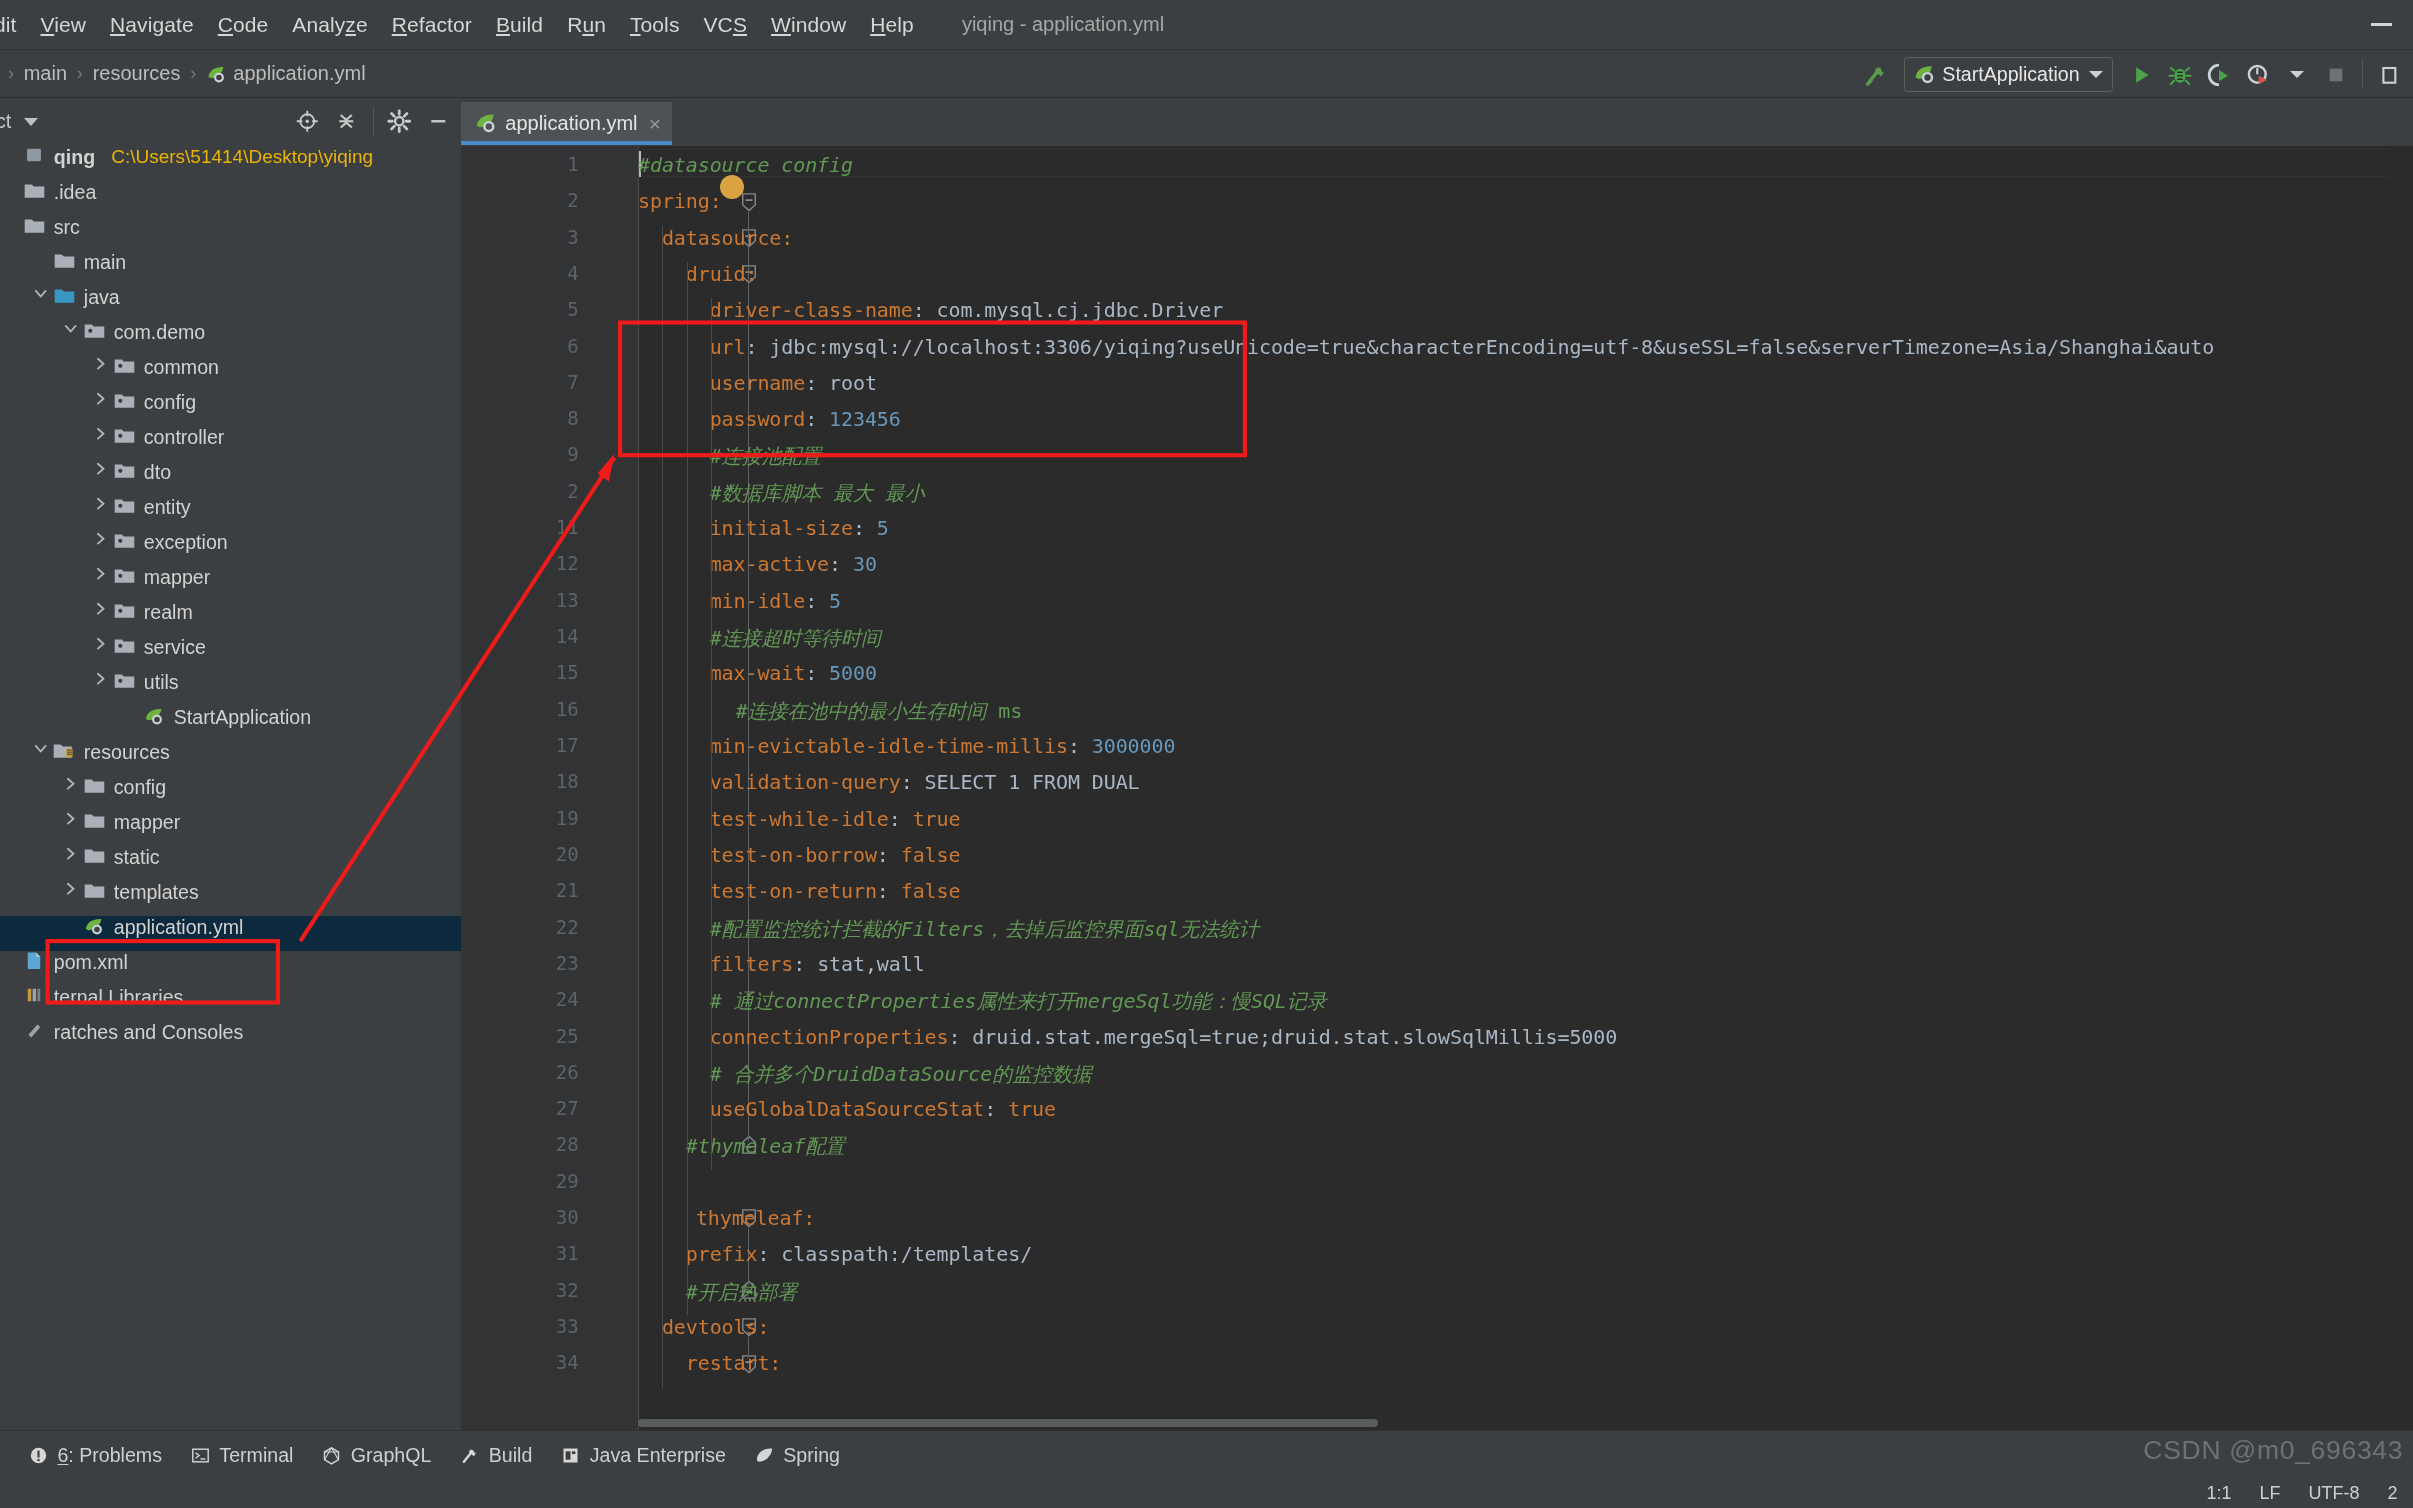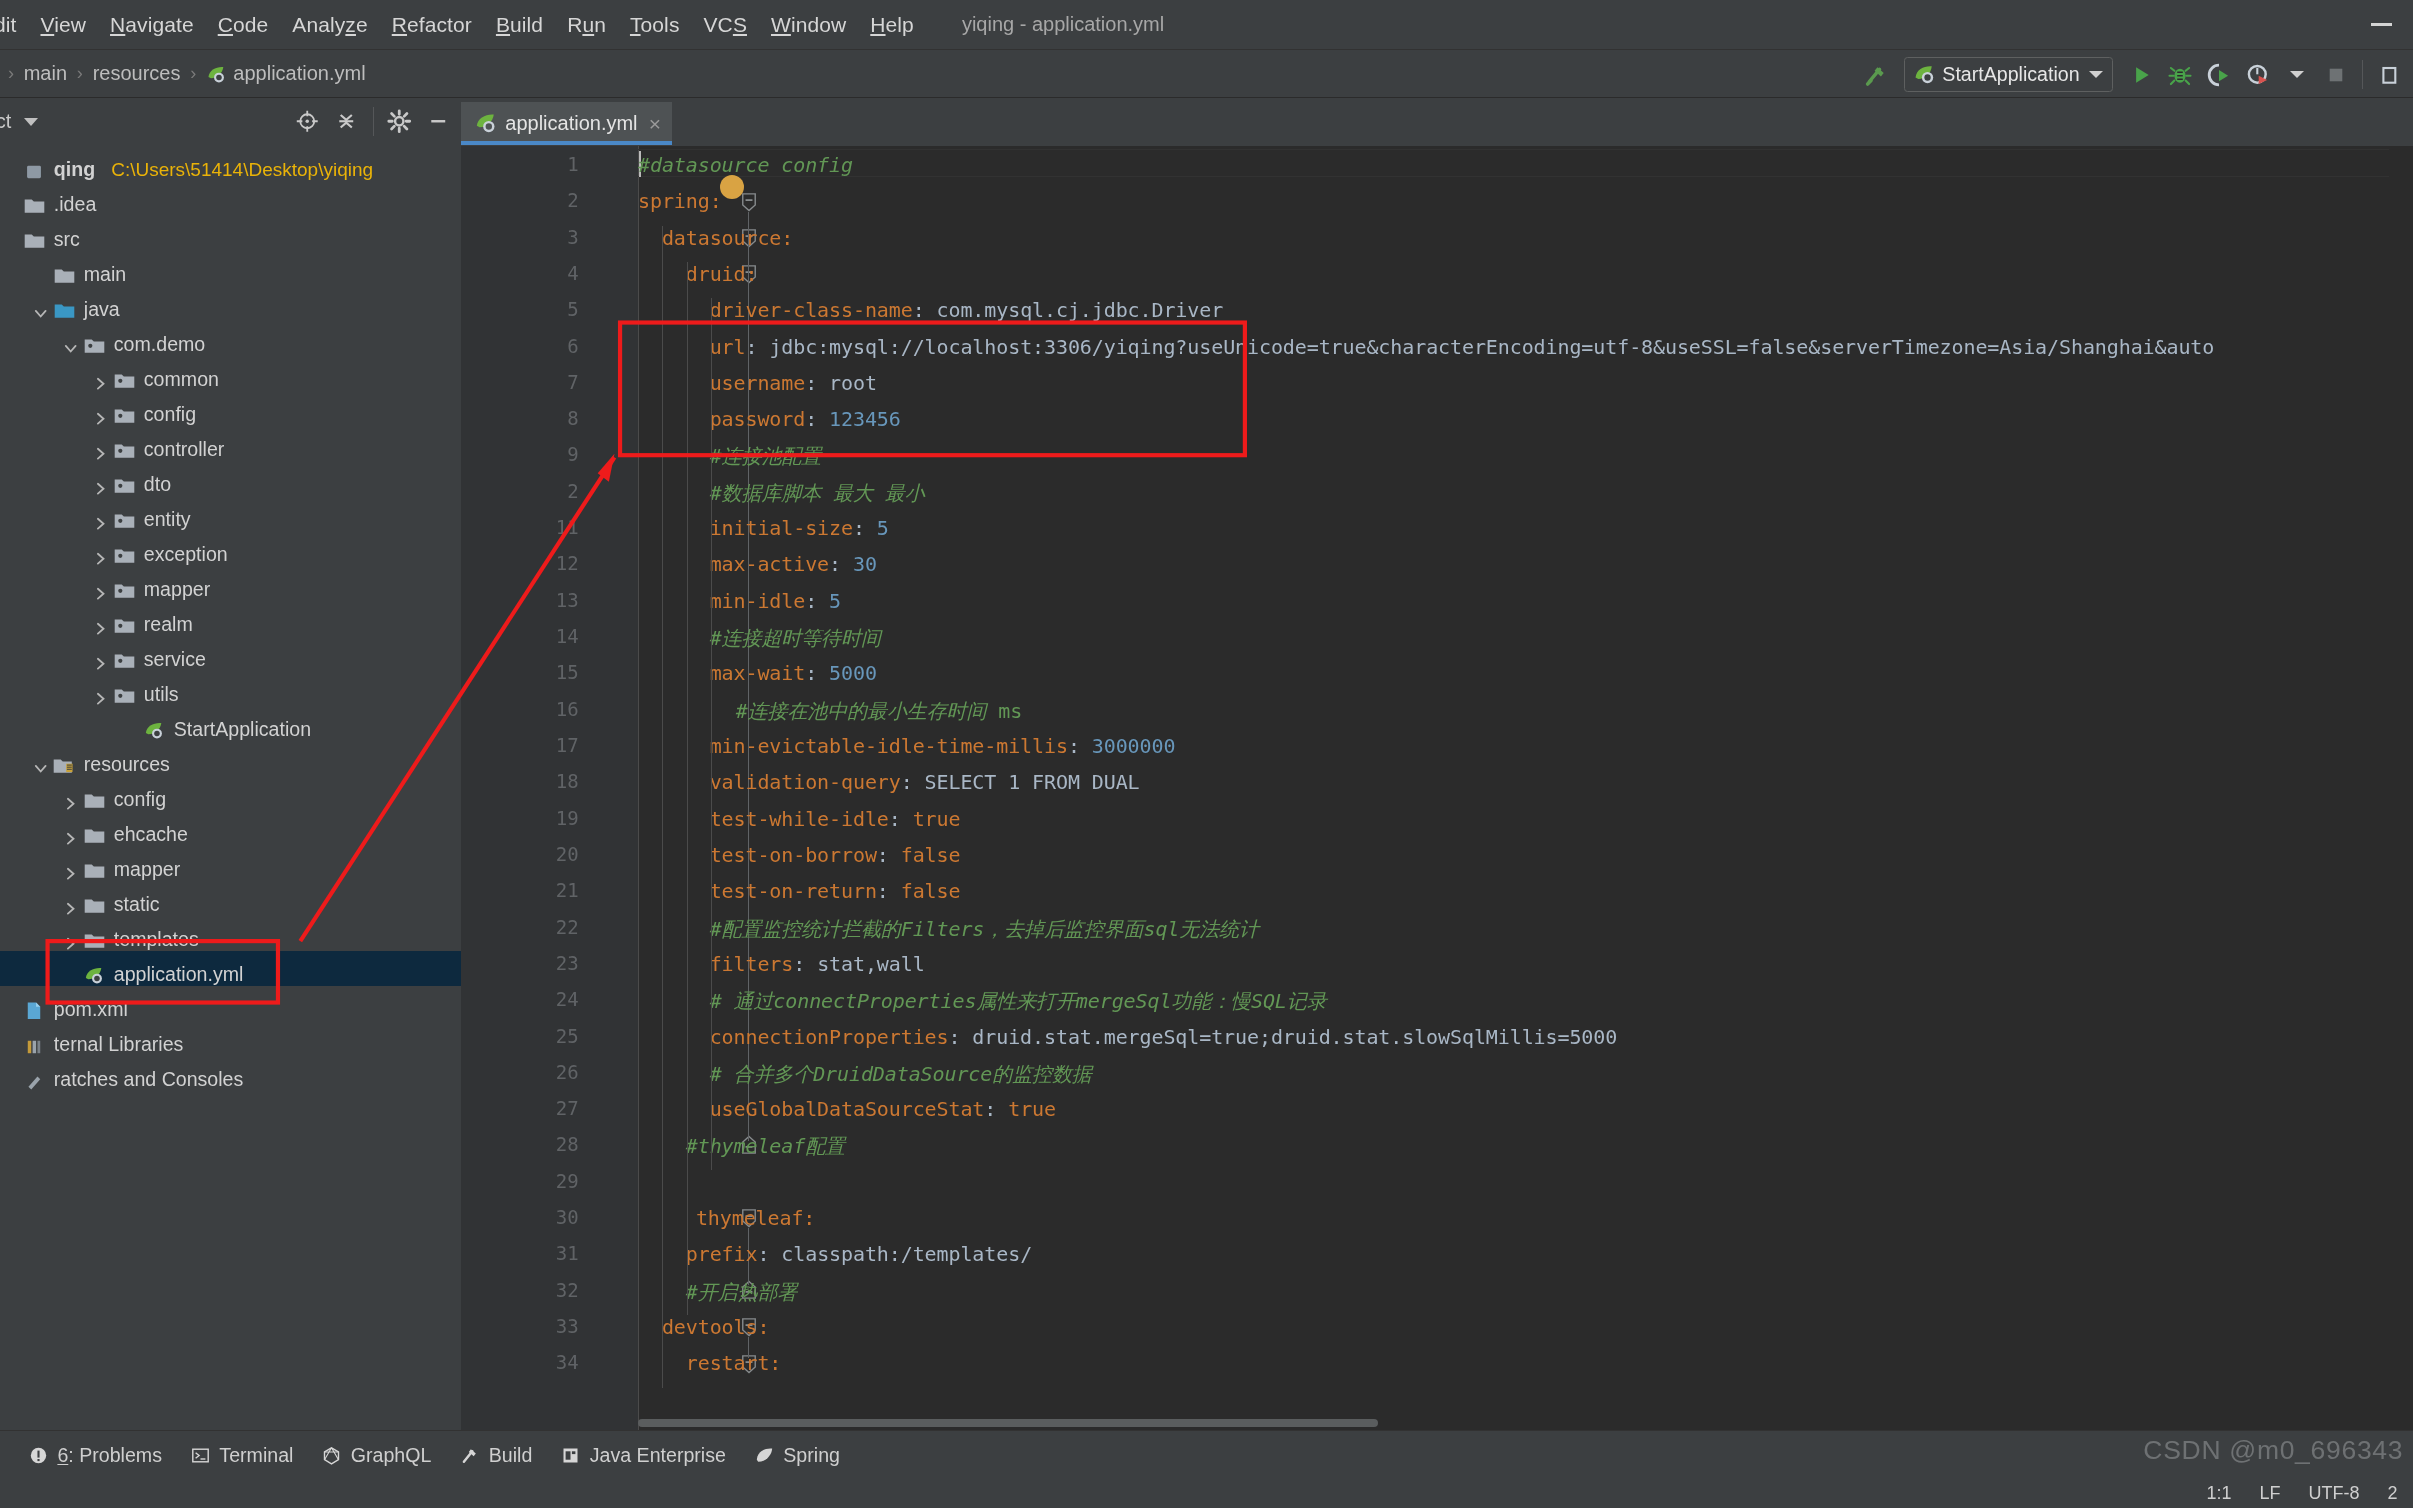--- a/index.html
+++ b/index.html
@@ -78,21 +78,21 @@
     border-top:8.4px solid #c0c0c0; margin-left:12.6px;
   }
   .proj-hdr-icons { position:absolute; right:2.8px; display:flex; align-items:center; }
 
   
   .tree {
     position:absolute; left:0; top:146px; width:461px; height:1284px;
     background:#3c3f41; overflow:hidden;
   }
   .tnode {
-    position:relative; height:35px; display:flex; align-items:flex-end;
+    position:relative; height:35px; display:flex; align-items:flex-start;
     font-size:19.6px; color:#d2d2d2; white-space:nowrap;
   }
   .tnode.sel { background:#0d293e; }
   .tnode .arrow {
     width:21px; display:flex; justify-content:center; align-items:center;
     color:#a9b7c6; font-size:15.4px; flex:0 0 21px;
   }
   .tnode .ico { width:26.5px; display:flex; justify-content:center; align-items:center; flex:0 0 26.5px; }
   .tnode .lbl { margin-left:6.3px; }
   .tnode .path { margin-left:16px; font-size:19px; color:#eab308; }
@@ -583,33 +583,20 @@
           <svg width="15.4" height="15.4" viewBox="0 0 22 22">
             <path d="M7 4 L15 11 L7 18" stroke="#b6b6b6" stroke-width="2.6" fill="none" stroke-linecap="round"></path>
           </svg>
         </span>
         <span class="ico">
           <svg width="21" height="19.6" viewBox="0 0 30 28">
             <path d="M1 5 h10 l3 3 h15 v16 H1 Z" fill="#a9b0b8"></path>
           </svg>
         </span>
         <span class="lbl">config</span>
-      </div>
-      <div class="tnode" style="padding-left: 60px;">
-        <span class="arrow">
-          <svg width="15.4" height="15.4" viewBox="0 0 22 22">
-            <path d="M7 4 L15 11 L7 18" stroke="#b6b6b6" stroke-width="2.6" fill="none" stroke-linecap="round"></path>
-          </svg>
-        </span>
-        <span class="ico">
-          <svg width="21" height="19.6" viewBox="0 0 30 28">
-            <path d="M1 5 h10 l3 3 h15 v16 H1 Z" fill="#a9b0b8"></path>
-          </svg>
-        </span>
-        <span class="lbl">ehcache</span>
       </div>
       <div class="tnode" style="padding-left: 60px;">
         <span class="arrow">
           <svg width="15.4" height="15.4" viewBox="0 0 22 22">
             <path d="M7 4 L15 11 L7 18" stroke="#b6b6b6" stroke-width="2.6" fill="none" stroke-linecap="round"></path>
           </svg>
         </span>
         <span class="ico">
           <svg width="21" height="19.6" viewBox="0 0 30 28">
             <path d="M1 5 h10 l3 3 h15 v16 H1 Z" fill="#a9b0b8"></path>

